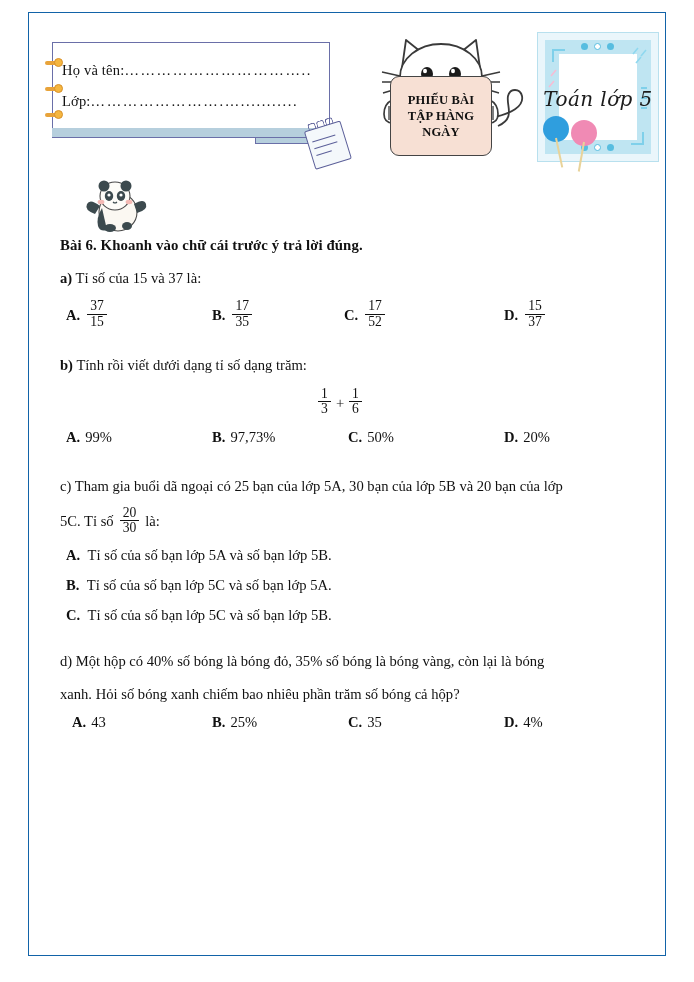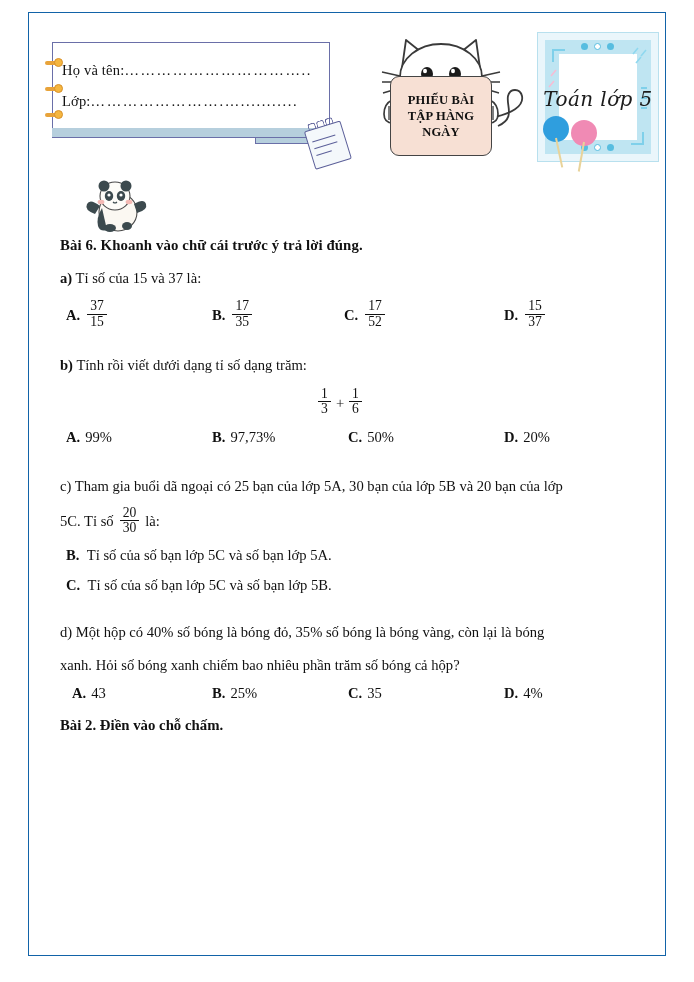--- a/index.html
+++ b/index.html
@@ -531,20 +531,24 @@
     <div class="inline-frac-line">
       <span>5C. Tỉ số</span>
       <span class="frac">
         <span class="num">20</span>
         <span class="den">30</span>
       </span>
       <span>là:</span>
     </div>
     <div class="opt-list">
       <div class="item">
+        <span class="lbl">A.</span>
+        <span>Tỉ số của số bạn lớp 5A và số bạn lớp 5B.</span>
+      </div>
+      <div class="item">
         <span class="lbl">B.</span>
         <span>Tỉ số của số bạn lớp 5C và số bạn lớp 5A.</span>
       </div>
       <div class="item">
         <span class="lbl">C.</span>
         <span>Tỉ số của số bạn lớp 5C và số bạn lớp 5B.</span>
       </div>
     </div>
 
     <div class="para" style="margin-top:24px;">
@@ -566,16 +570,15 @@
       <div class="opt" style="left:288px;">
         <span class="lbl">C.</span>
         <span>35</span>
       </div>
       <div class="opt" style="left:444px;">
         <span class="lbl">D.</span>
         <span>4%</span>
       </div>
     </div>
 
-    <div class="q-heading2">Bài 2. Điền vào chỗ chấm.</div>
   </div>
 
 </div>
 
 </body></html>

